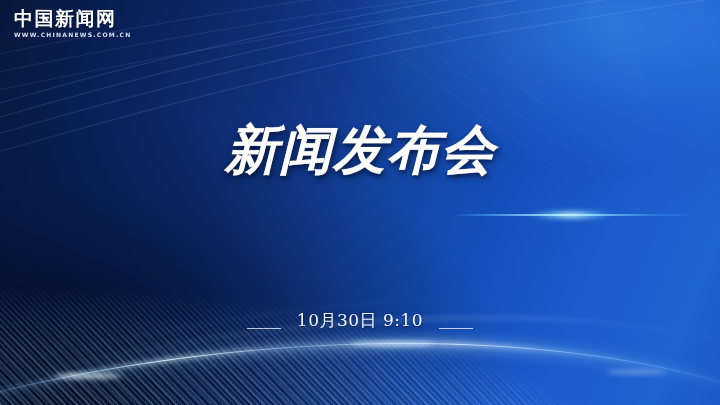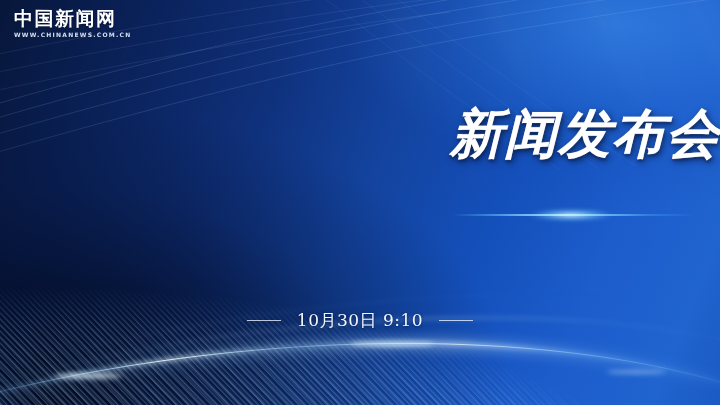--- a/index.html
+++ b/index.html
@@ -209,32 +209,31 @@
        2px 3px 7px rgba(2,10,36,0.60),
        0 2px 3px rgba(2,10,36,0.45);
   }
   .title-line-1 {
     font-size: 53px;
     letter-spacing: 1px;
   }
   .title-line-2 {
     font-size: 53px;
     letter-spacing: 1px;
-    margin-top: 10px;
-    text-align: right;
+    margin-top: 26px;
   }
 
   
   .date-row {
     position: absolute;
     left: 0;
     right: 0;
     top: 312px;
     display: flex;
-    align-items: center;
+    align-items: flex-end;
     justify-content: center;
     gap: 16px;
     user-select: none;
   }
   .date-rule {
     display: block;
     width: 34px;
     height: 1px;
     background: rgba(235,243,255,0.78);
   }

